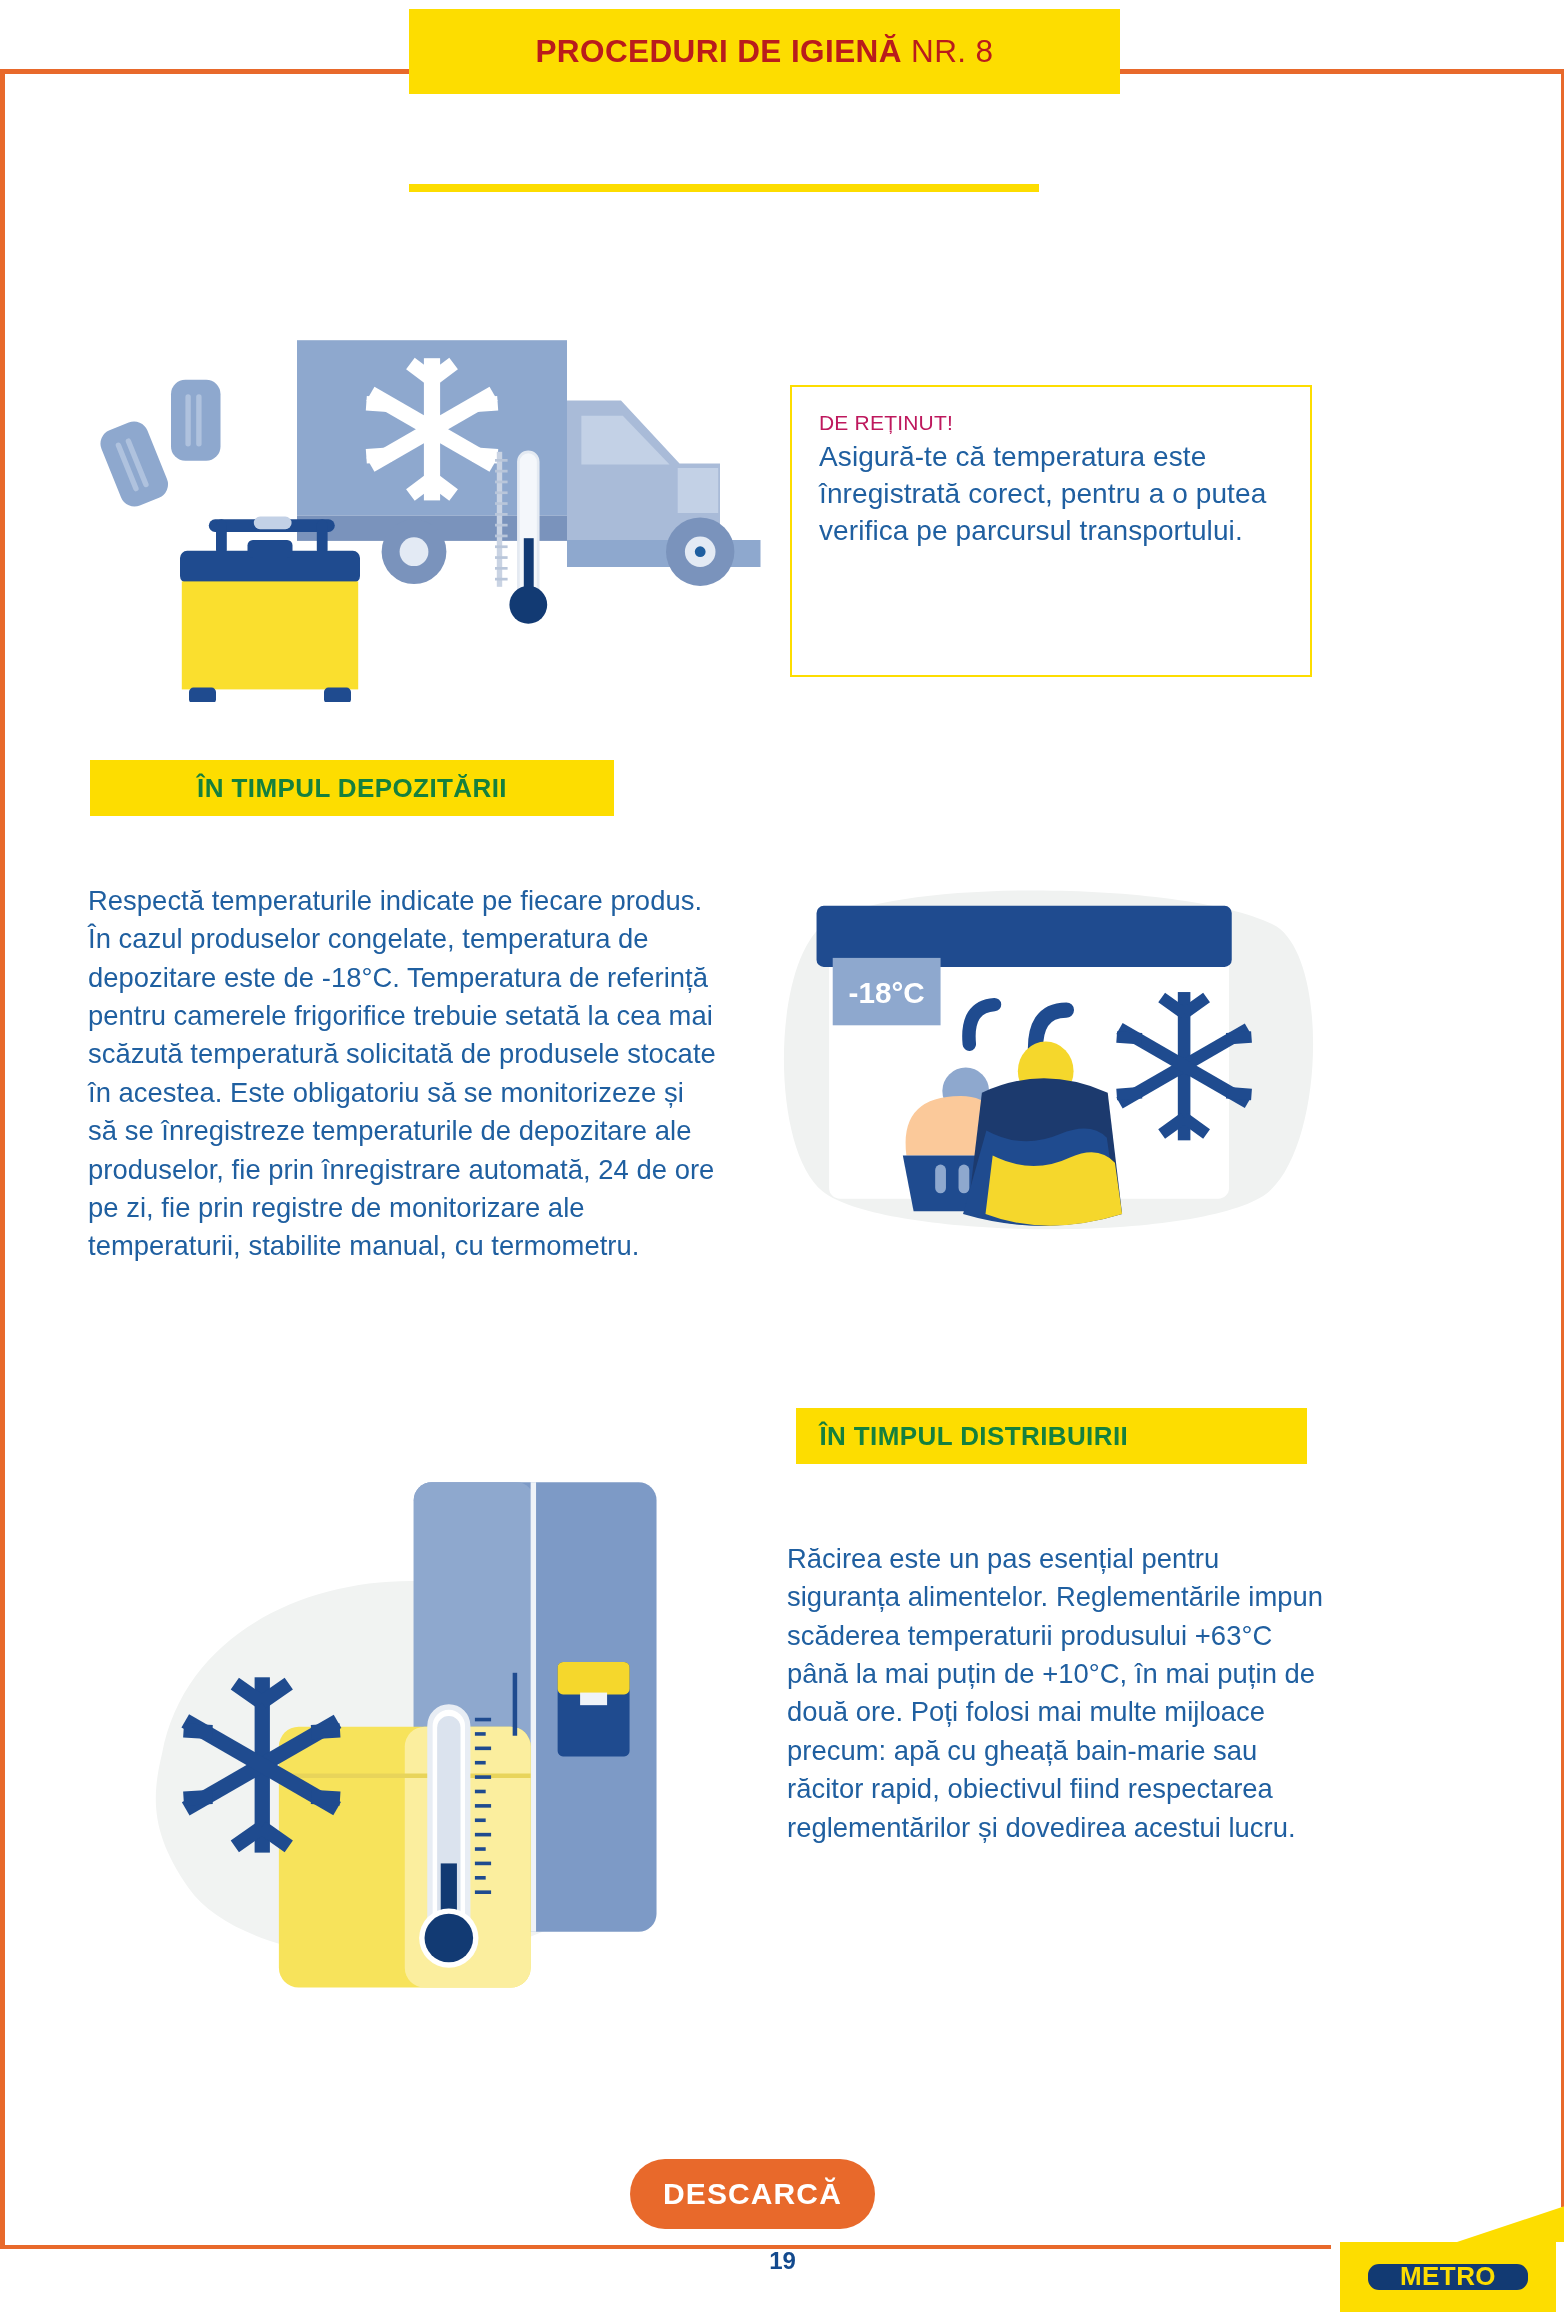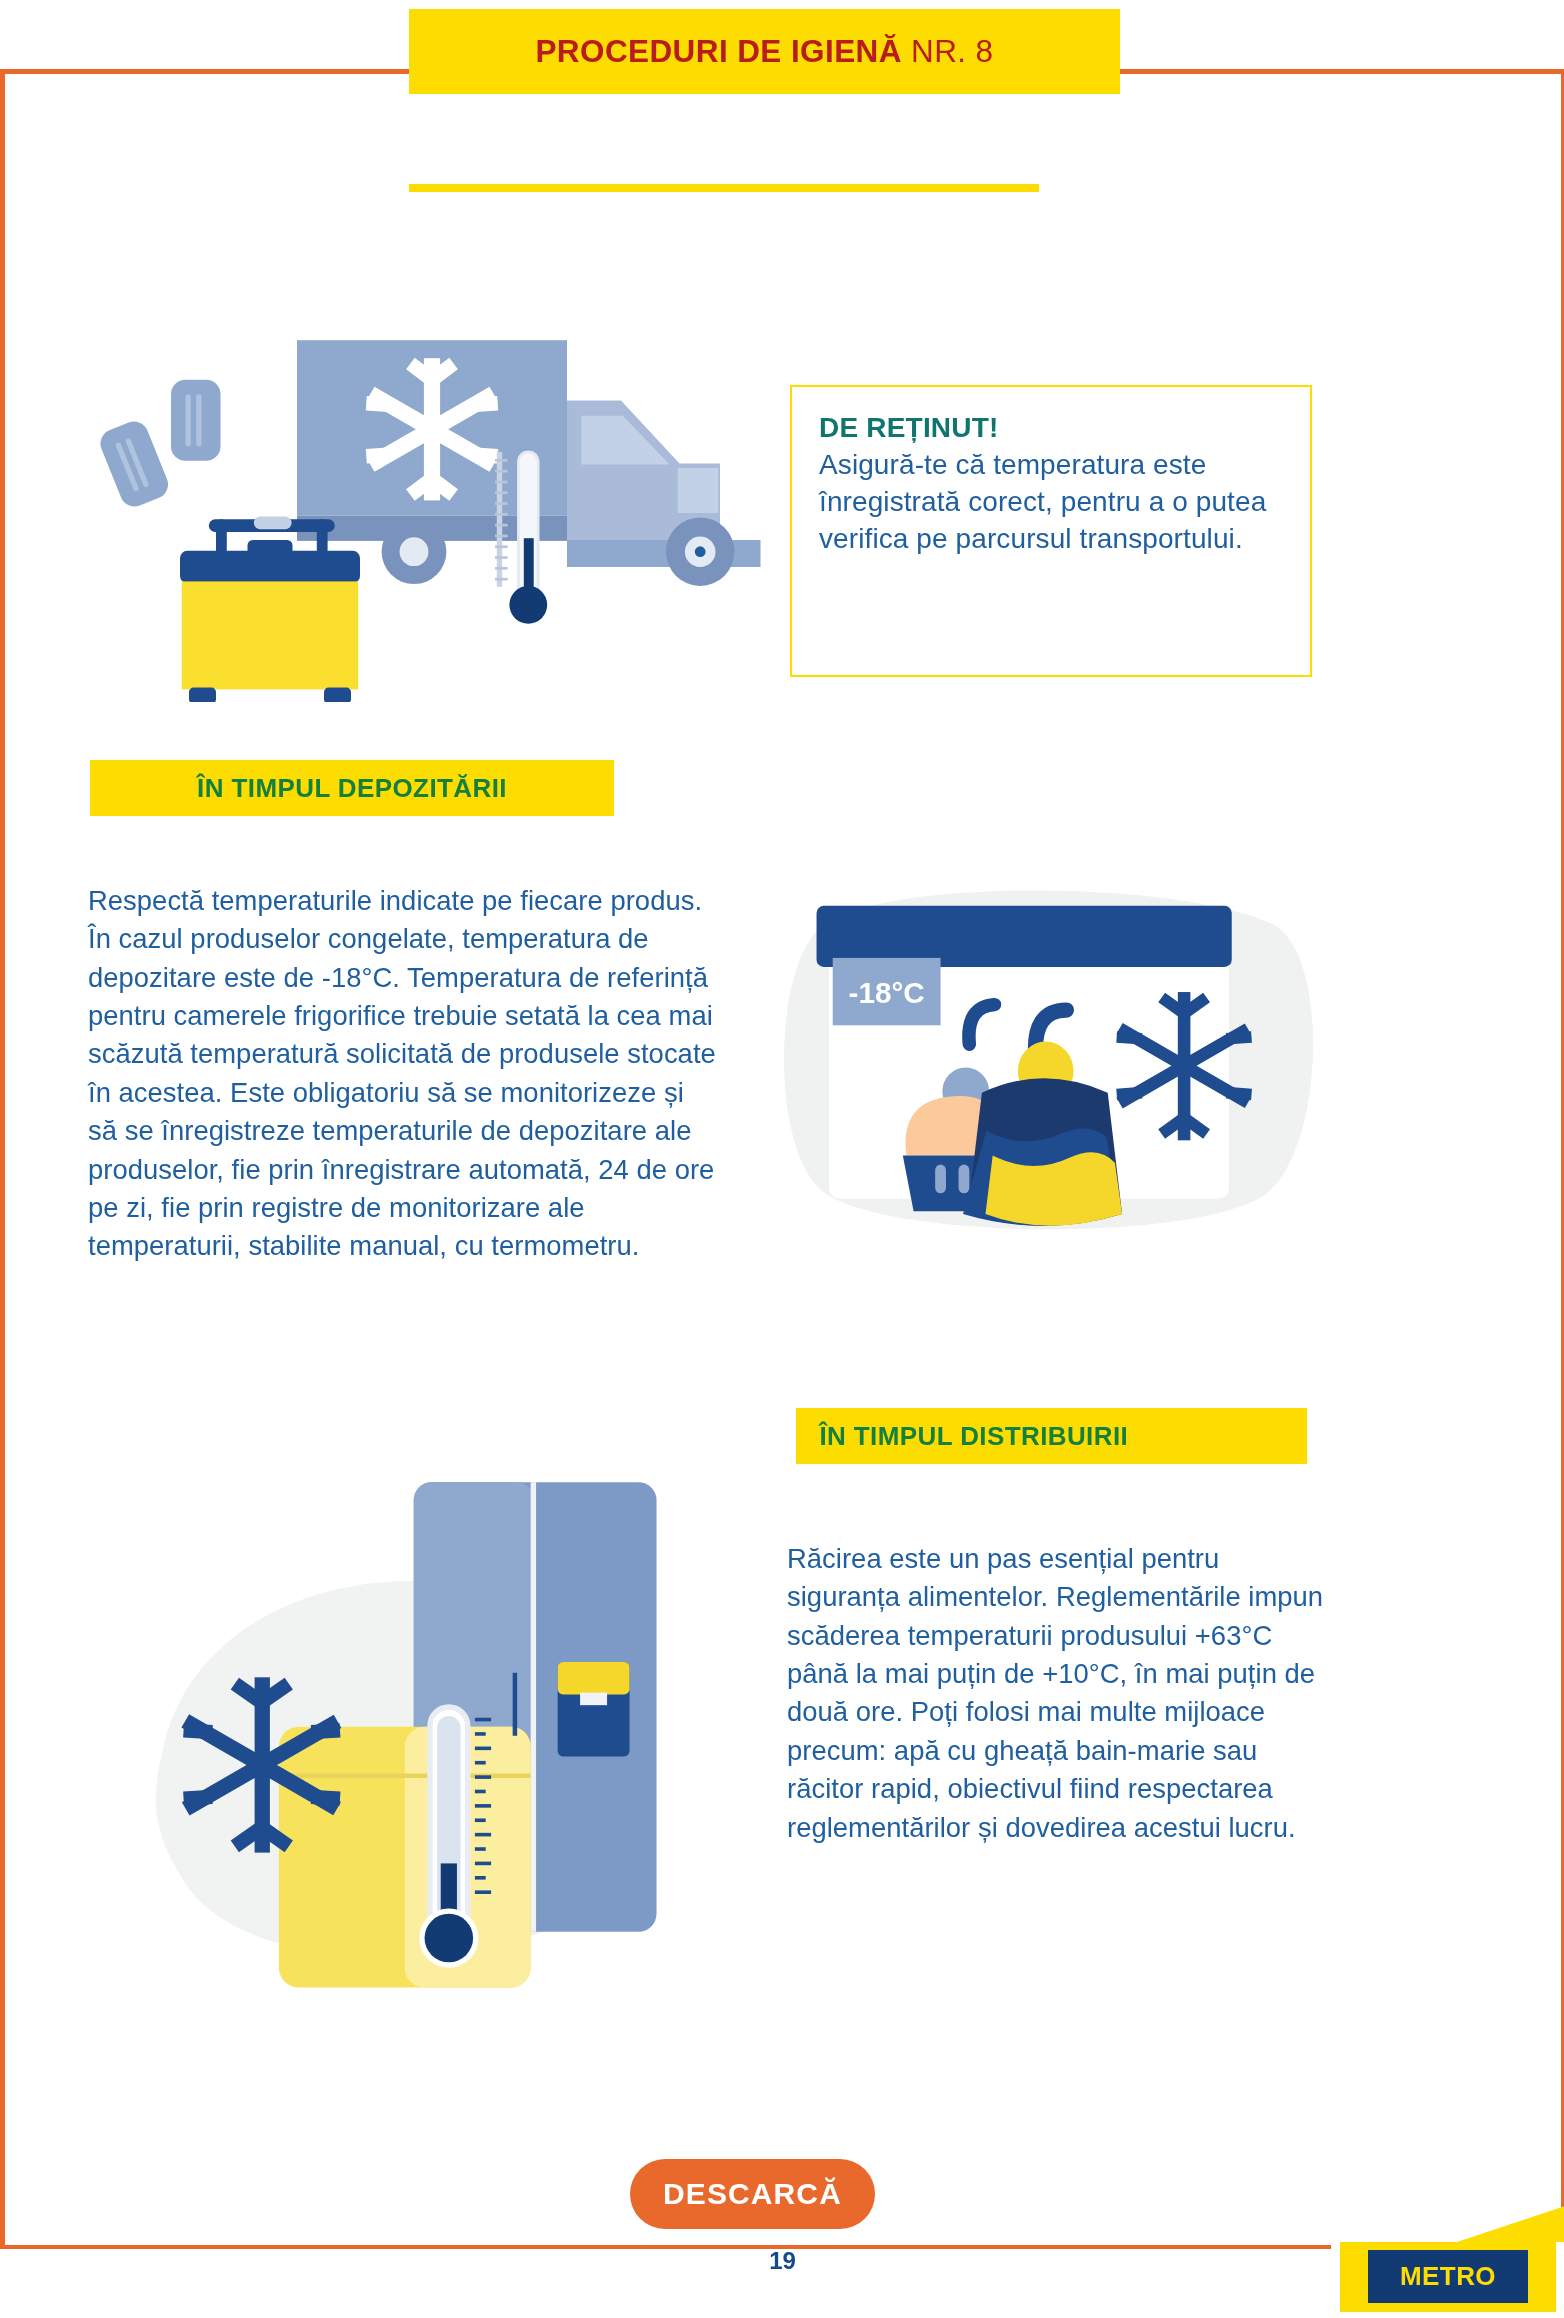--- a/index.html
+++ b/index.html
@@ -62,21 +62,21 @@
   
   .callout {
     position: absolute;
     left: 790px; top: 385px;
     width: 522px; height: 292px;
     border: 2.7px solid #FDDD00;
     background: #ffffff;
     padding: 23.4px 27px 0 27px;
   }
   .callout-title {
-    font-size: 28px; font-weight: 700; color: #0f766e;
+    font-size: 21px; font-weight: 400; color: #be185d;
     line-height: 1.25; letter-spacing: 0.2px;
   }
   .callout-body {
     font-size: 28px; font-weight: 400; color: #1F5FA0;
     line-height: 1.32; letter-spacing: 0.1px; margin-top: 2px;
   }
 
   
   .sect-head {
     position: absolute;
@@ -126,23 +126,23 @@
   }
   .metro-logo {
     position: absolute;
     right: 9px; bottom: 7.2px;
     width: 216px; height: 70px;
     background: #FDDD00;
     z-index: 7;
     display: flex; align-items: center; justify-content: center;
   }
   .metro-logo .inner {
-    width: 160px; height: 53px;
+    width: 160px; height: 26px;
     background: #123A73;
-    display: flex; align-items: center; justify-content: center;
+    display: flex; align-items: center; justify-content: center; border-radius: 11px;
   }
   .metro-logo .inner span {
     color: #FDDD00; font-size: 26px; font-weight: 700; letter-spacing: 0.4px;
   }
   .metro-tail {
     position: absolute; right: 0; bottom: 77px;
     width: 0; height: 0;
     border-left: 108px solid transparent;
     border-bottom: 36px solid #FDDD00;
     z-index: 6;

